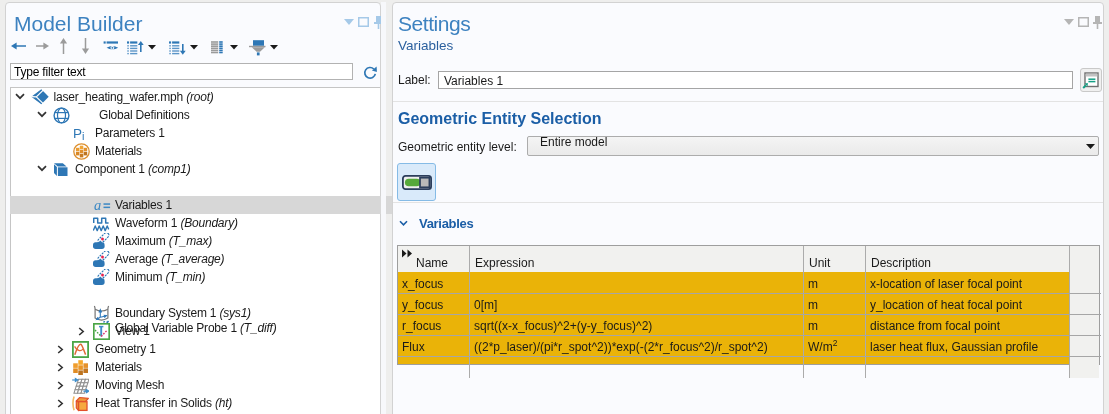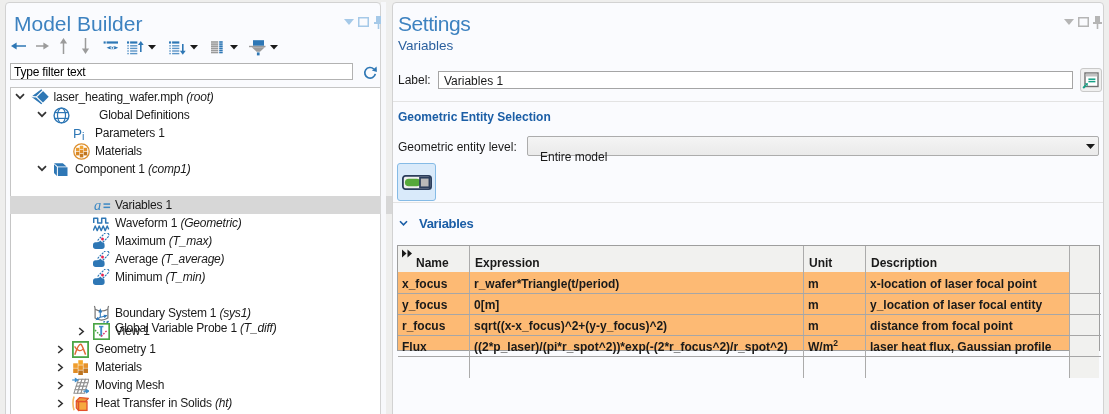--- a/index.html
+++ b/index.html
@@ -2,21 +2,21 @@
 <html><head>
 <meta charset="utf-8">
 <style>
   * { margin:0; padding:0; box-sizing:border-box; }
   html,body { width:1109px; height:414px; overflow:hidden; background:#eeeeed;
     font-family:"Liberation Sans", sans-serif; }
   .abs { position:absolute; }
   .panel { position:absolute; top:2px; bottom:-4px; background:#fafbfe;
     border:1px solid #d2d2d2; border-radius:4px 4px 0 0; }
   .ptitle { font-size:21px; color:#3d82c0; }
-  .sect { font-size:12px; font-weight:bold; color:#1b5ea6; }
+  .sect { font-size:16px; font-weight:bold; color:#1b5ea6; }
   .txt { font-size:12px; color:#1a1a1a; }
   .it { font-style:italic; }
   .row { position:absolute; left:0; width:100%; height:18px; }
   .ricon { position:absolute; top:1px; }
   .rtxt { position:absolute; top:2px; font-size:12px; color:#1a1a1a; white-space:nowrap; letter-spacing:-0.2px; }
   svg { display:block; }
 </style>
 </head>
 <body>
 
@@ -219,21 +219,21 @@
       <rect x="10.5" y="9.6" width="6.6" height="1.5" fill="#3c88c4"></rect>
     </svg>
     <span class="rtxt" style="left:105px;">Variables 1</span>
   </div>
 
   <div class="row" style="top:126px;">
     <svg class="ricon" style="left:83px;" width="17" height="17" viewBox="0 0 17 17">
       <path d="M0.7,8 L0.7,3.3 L4.7,3.3 L4.7,8 L8.7,8 L8.7,3.3 L12.7,3.3 L12.7,8 L15.6,8" fill="none" stroke="#2e77b5" stroke-width="1.5" stroke-linejoin="round"></path>
       <path d="M0.3,15.6 L2.2,11 L4.2,15.6 L6.2,11 L8.2,15.6 L10.2,11 L12.2,15.6 L14.2,11 L15.7,14.4" fill="none" stroke="#2e77b5" stroke-width="1.4" stroke-linejoin="round"></path>
     </svg>
-    <span class="rtxt" style="left:105px;">Waveform 1 <span class="it">(Geometric)</span></span>
+    <span class="rtxt" style="left:105px;">Waveform 1 <span class="it">(Boundary)</span></span>
   </div>
 
   <div class="row" style="top:162px;">
     <svg class="ricon" style="left:83px;" width="17" height="17" viewBox="0 0 17 17">
       <g transform="rotate(45 10 5.5)">
         <rect x="7.5" y="-1.8" width="5" height="13.6" rx="2.5" fill="#fff" stroke="#2e77b5" stroke-width="1.15" stroke-dasharray="2.1,1"></rect>
         <circle cx="10" cy="6.2" r="1.45" fill="#e8244f"></circle>
       </g>
       <rect x="0" y="9.3" width="11.6" height="6.7" rx="2.7" fill="#2e77b5"></rect>
       <line x1="6.2" y1="10.8" x2="8.2" y2="8.4" stroke="#2e77b5" stroke-width="2.8"></line>
@@ -416,40 +416,40 @@
   <polygon points="5.9,12.1 5.5,15.4 2.7,12.6" fill="#14a085"></polygon>
 </svg>
 
 <div class="abs" style="left:393px; top:101px; width:710px; height:1px; background:#e3e3e3;"></div>
 
 <div class="abs sect" style="left:398px; top:110px;">Geometric Entity Selection</div>
 
 <div class="abs txt" style="left:398px; top:140px;">Geometric entity level:</div>
 
 <div class="abs" style="left:527px; top:136px; width:572px; height:19.5px; background:linear-gradient(#f4f4f4,#eaeaea); border:1px solid #acacac; border-radius:2px;"></div>
-<div class="abs txt" style="left:540px; top:150px;">Entire model</div>
+<div class="abs txt" style="left:540px; top:135px;">Entire model</div>
 <svg class="abs" style="left:1086px; top:143.5px;" width="9" height="5" viewBox="0 0 9 5">
     <polygon points="0,0 9,0 4.5,5" fill="#1a1a1a"></polygon>
   </svg>
 
 <div class="abs" style="left:397px; top:163px; width:39px; height:38px; background:#d9eafa; border:1px solid #85bbe6; border-radius:3px;"></div>
 <svg class="abs" style="left:402px; top:175px;" width="30" height="15" viewBox="0 0 30 15">
   <rect x="0.9" y="0.9" width="28.2" height="13.2" rx="2.6" fill="#efefef" stroke="#2b3e5c" stroke-width="1.8"></rect>
   <rect x="2.9" y="3.7" width="15.6" height="7.6" rx="3.8" fill="#56a93a"></rect>
   <rect x="18" y="2.7" width="9.4" height="9.6" fill="#b9b9b9" stroke="#2b3e5c" stroke-width="1.7"></rect>
 </svg>
 
 <div class="abs" style="left:393px; top:202px; width:710px; height:1px; background:#e3e3e3;"></div>
 
 <svg class="abs" style="left:399px; top:220px;" width="9" height="7" viewBox="0 0 9 7">
     <polyline points="1,1.2 4.5,4.8 8,1.2" fill="none" stroke="#1b5ea6" stroke-width="1.6"></polyline>
   </svg>
 <div class="abs sect" style="left:419px; top:215.5px; font-size:13px; letter-spacing:-0.3px;">Variables</div>
 
-<div class="abs" style="left:397px; top:245px; width:703px; height:106px; border:1px solid #9e9e9e; background:#fdba74;font-weight:bold;">
+<div class="abs" style="left:397px; top:245px; width:703px; height:120px; border:1px solid #9e9e9e; background:#eab308;">
   <div style="position:absolute; left:0; top:0; width:100%; height:26px; background:#f1f1ef;"></div>
 
   <div style="position:absolute; left:71px;  top:0; width:1px; height:132px; background:#ababab;"></div>
   <div style="position:absolute; left:405px; top:0; width:1px; height:132px; background:#ababab;"></div>
   <div style="position:absolute; left:467px; top:0; width:1px; height:132px; background:#ababab;"></div>
   <div style="position:absolute; left:671px; top:0; width:1px; height:132px; background:#ababab;"></div>
 
   <div style="position:absolute; left:672px; top:0; width:29px; height:132px; background:#f1f1ef;"></div>
 
   <svg style="position:absolute; left:4px; top:3px;" width="11" height="9" viewBox="0 0 11 9">
@@ -460,28 +460,27 @@
   <div class="txt" style="position:absolute; left:77px; top:10px;">Expression</div>
   <div class="txt" style="position:absolute; left:411px; top:10px;">Unit</div>
   <div class="txt" style="position:absolute; left:473px; top:10px;">Description</div>
 
   <div style="position:absolute; left:0; top:47px;  width:703px; height:1px; background:#a6a6a6;"></div>
   <div style="position:absolute; left:0; top:68px;  width:703px; height:1px; background:#a6a6a6;"></div>
   <div style="position:absolute; left:0; top:89px;  width:703px; height:1px; background:#a6a6a6;"></div>
   <div style="position:absolute; left:0; top:110px; width:703px; height:1px; background:#a6a6a6;"></div>
 
   <div class="txt" style="position:absolute; left:4px;  top:31px;">x_focus</div>
-  <div class="txt" style="position:absolute; left:76px; top:31px;">r_wafer*Triangle(t/period)</div>
   <div class="txt" style="position:absolute; left:410px;top:31px;">m</div>
   <div class="txt" style="position:absolute; left:472px;top:31px;">x-location of laser focal point</div>
 
   <div class="txt" style="position:absolute; left:4px;  top:52px;">y_focus</div>
   <div class="txt" style="position:absolute; left:76px; top:52px;">0[m]</div>
   <div class="txt" style="position:absolute; left:410px;top:52px;">m</div>
-  <div class="txt" style="position:absolute; left:472px;top:52px;">y_location of laser focal entity</div>
+  <div class="txt" style="position:absolute; left:472px;top:52px;">y_location of heat focal point</div>
 
   <div class="txt" style="position:absolute; left:4px;  top:73px;">r_focus</div>
   <div class="txt" style="position:absolute; left:76px; top:73px;">sqrt((x-x_focus)^2+(y-y_focus)^2)</div>
   <div class="txt" style="position:absolute; left:410px;top:73px;">m</div>
   <div class="txt" style="position:absolute; left:472px;top:73px;">distance from focal point</div>
 
   <div class="txt" style="position:absolute; left:4px;  top:94px;">Flux</div>
   <div class="txt" style="position:absolute; left:76px; top:94px;">((2*p_laser)/(pi*r_spot^2))*exp(-(2*r_focus^2)/r_spot^2)</div>
   <div class="txt" style="position:absolute; left:410px;top:94px;">W/m<sup style="font-size:8.5px; line-height:0;">2</sup></div>
   <div class="txt" style="position:absolute; left:472px;top:94px;">laser heat flux, Gaussian profile</div>

